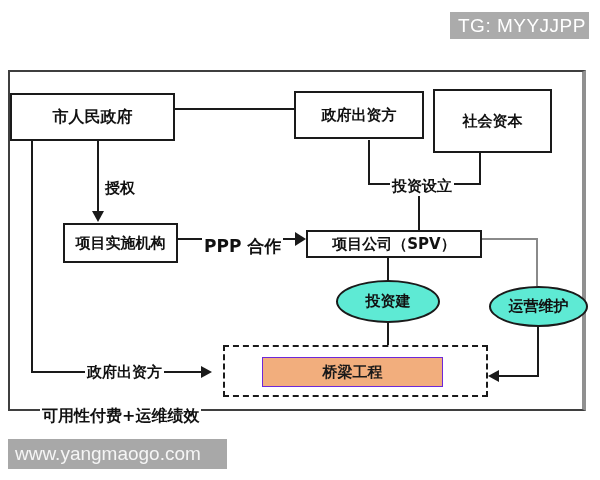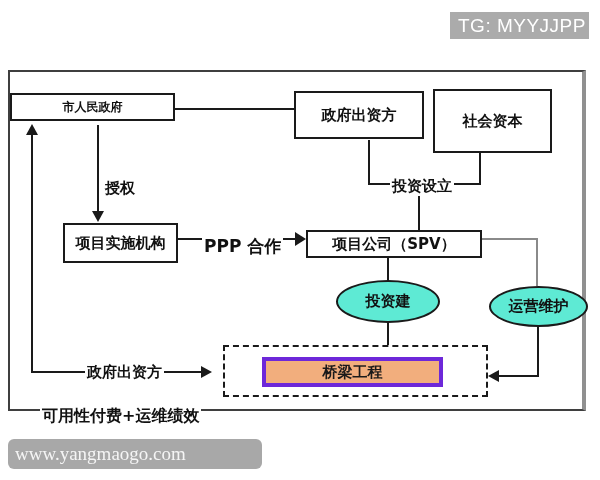--- a/index.html
+++ b/index.html
@@ -14,45 +14,44 @@
 
   
   .tg-badge {
     left: 450px; top: 12px; width: 139px; height: 27px;
     background: var(--badge-bg);
     color: #ffffff; font-size: 19px; line-height: 27px;
     padding-left: 8px; letter-spacing: 0.5px;
     font-family: "Liberation Sans", sans-serif;
   }
   .site-bar {
-    left: 8px; top: 439px; width: 254px; height: 30px;
+    left: 8px; top: 439px; width: 219px; height: 30px;
     background: var(--watermark-bg);
     color: #f5f5f5; font-size: 19px; line-height: 30px;
     padding-left: 7px;
-    font-family: Liberation Serif, serif;
-    border-radius: 6px;
+    font-family: Liberation Sans, sans-serif;
   }
 
   
   .frame {
     left: 8px; top: 70px; width: 578px; height: 341px;
     border: 2px solid var(--frame);
     border-right: 4px solid #909090;
     background: #ffffff;
   }
 
   
   .node {
     background: #ffffff;
     border: 2px solid var(--line);
     display: flex; align-items: center; justify-content: center;
     font-weight: bold; color: #111111;
     font-size: 15px; text-align: center;
   }
-  .n-gov      { left: 10px;  top: 93px;  width: 165px; height: 28px; font-size: 12px; }
+  .n-gov      { left: 10px;  top: 93px;  width: 165px; height: 48px; font-size: 16px; }
   .n-investor { left: 294px; top: 91px;  width: 130px; height: 48px; }
   .n-social   { left: 433px; top: 89px;  width: 119px; height: 64px; }
   .n-agency   { left: 63px;  top: 223px; width: 115px; height: 40px; }
   .n-spv      { left: 306px; top: 230px; width: 176px; height: 28px; }
 
   
   .ellipse {
     background: #5eead4;
     border: 2px solid var(--line);
     border-radius: 50%;
@@ -63,21 +62,21 @@
   .e-operate { left: 489px; top: 286px; width: 99px;  height: 41px; }
 
   
   .dashed-box {
     left: 223px; top: 345px; width: 265px; height: 52px;
     border: 2px dashed var(--line);
   }
   .bridge-box {
     left: 262px; top: 357px; width: 181px; height: 30px;
     background: var(--bridge-fill);
-    border: 4px solid #6d28d9;
+    border: 1px solid #6d28d9;
     display: flex; align-items: center; justify-content: center;
     font-weight: bold; font-size: 15px; color: #1a1a1a;
   }
 
   
   .line { background: var(--line); }
   .gline { background: var(--gray-line); }
   .l-gov-investor { left: 175px; top: 108px; width: 119px; height: 2px; }
   .l-authorize-v  { left: 97px;  top: 125px; width: 2px;  height: 88px; }
   .l-left-v       { left: 31px;  top: 134px; width: 2px;  height: 239px; }

